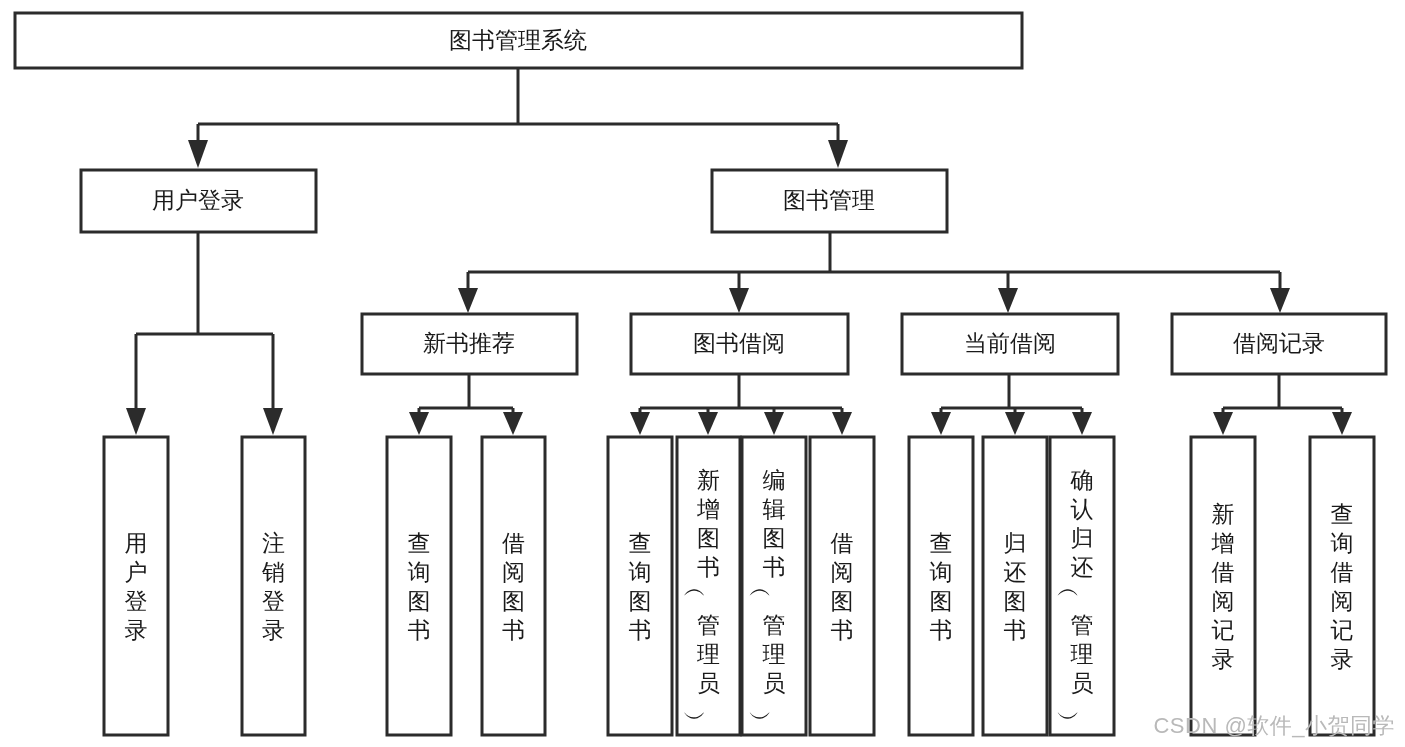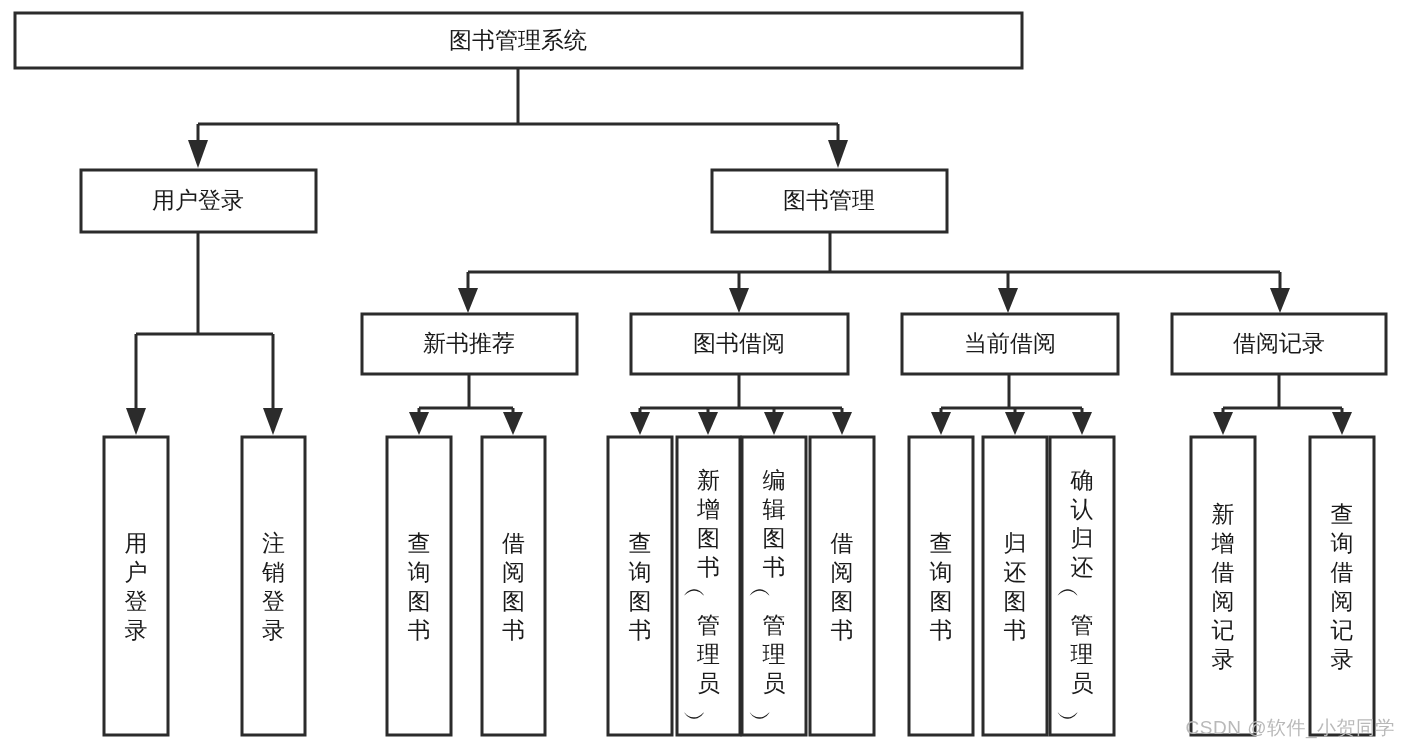--- a/index.html
+++ b/index.html
@@ -46,21 +46,21 @@
   }
   .arrow-head {
     fill: #2b2b2b;
     stroke: none;
   }
   .watermark {
     position: absolute;
     right: 10px;
     bottom: 6px;
     color: #b9b9b9;
-    font-size: 19px;
+    font-size: 22px;
     font-family: "Liberation Sans", "DejaVu Sans", sans-serif;
     white-space: nowrap;
     letter-spacing: 0.5px;
   }
 </style>
 </head>
 <body>
 
 <svg id="diagram" viewBox="0 0 1405 747" xmlns="http://www.w3.org/2000/svg">
 

